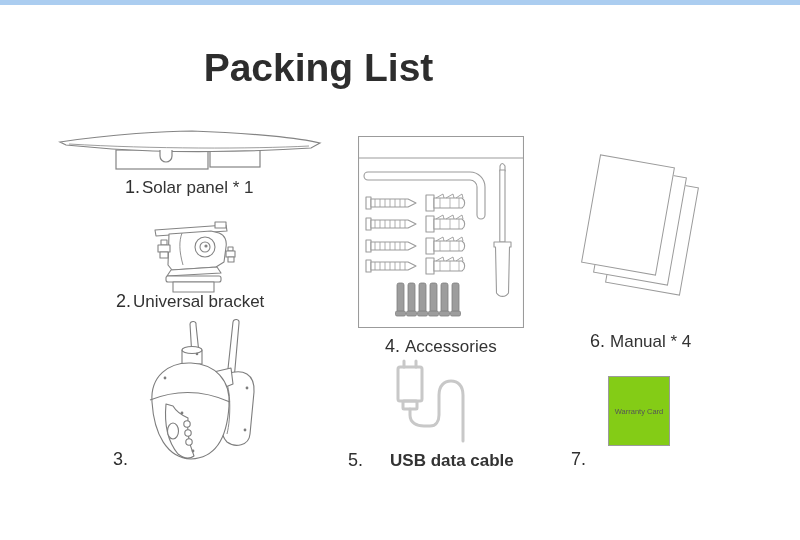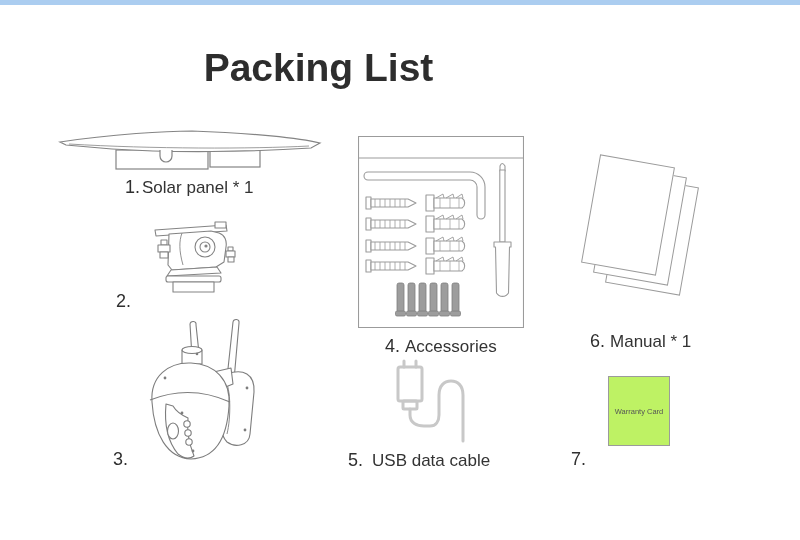--- a/index.html
+++ b/index.html
@@ -11,31 +11,31 @@
   .title{
     position:absolute;left:0;top:46px;width:637px;text-align:center;
     font-size:39px;font-weight:bold;color:#2d2d2d;letter-spacing:0px;
   }
   .illus{position:absolute;}
   .item-label{position:absolute;white-space:nowrap;display:flex;align-items:baseline;}
   .item-label .num{font-size:18px;color:#2f2f2f;}
   .item-label .lbl{font-size:17px;color:#333;}
   .g2 .lbl{margin-left:2px;}
   .g6 .lbl{margin-left:5px;}
-  .g13 .lbl{margin-left:9px;}
+  .g13 .lbl{margin-left:27px;font-weight:bold;}
   .g1 .lbl{margin-left:1px;}
   
   .sheet{
     position:absolute;width:74px;height:108px;background:#ffffff;
     border:1.2px solid #9b9b9b;transform:rotate(10deg);
   }
   
   .wcard{
     position:absolute;left:608px;top:376px;width:60px;height:68px;
-    border:1px solid #9b9b9b;background:#bef264;
+    border:1px solid #9b9b9b;background:#84cc16;
     display:flex;align-items:center;justify-content:center;
   }
   .wcard span{font-size:7.5px;color:#555;}
   svg{display:block;}
 </style>
 </head>
 <body>
 
 <div class="topbar" style="background:#abcdf0;"></div>
 
@@ -73,20 +73,21 @@
     <rect x="81" y="30" width="9" height="6"></rect>
     <rect x="83" y="36" width="6" height="5"></rect>
 
     <path d="M26,49 L72,46 L76,52 L22,55 Z"></path>
     <rect x="21" y="55" width="55" height="6" rx="2"></rect>
     <rect x="28" y="61" width="41" height="10"></rect>
   </svg>
 </div>
 <div class="item-label g2" style="left:116px;top:291px;">
   <span class="num">2.</span>
+  <span class="lbl">Universal bracket</span>
 </div>
 
 <div class="illus" style="left:135px;top:318px;">
   <svg width="125" height="162" viewBox="0 0 125 162" fill="#ffffff" stroke="#7d7d7d" stroke-width="1.1" stroke-linejoin="round">
 
     <path d="M55,6 a3,3 0 0 1 6,1 L66,54 L58,56 Z"></path>
     <path d="M98,4 a3,3 0 0 1 6,1 L99,62 L92,60 Z"></path>
 
     <path d="M92,56 C108,50 120,56 119,74 L115,116 C114,128 100,130 92,124 C84,116 84,96 86,78 Z"></path>
     <circle cx="112" cy="70" r="1.4" fill="#7d7d7d" stroke="none"></circle>
@@ -226,21 +227,21 @@
   <span class="lbl">USB data cable</span>
 </div>
 
 <div class="illus" style="left:588px;top:158px;width:125px;height:150px;">
   <div class="sheet" style="left:26px;top:22px;"></div>
   <div class="sheet" style="left:14px;top:12px;"></div>
   <div class="sheet" style="left:2px;top:2px;"></div>
 </div>
 <div class="item-label g6" style="left:590px;top:331px;">
   <span class="num">6.</span>
-  <span class="lbl">Manual * 1</span>
+  <span class="lbl">Manual * 4</span>
 </div>
 
 <div class="wcard">
   <span>Warranty Card</span>
 </div>
 <div class="item-label g1" style="left:571px;top:449px;">
   <span class="num">7.</span>
 </div>
 
 </body></html>

